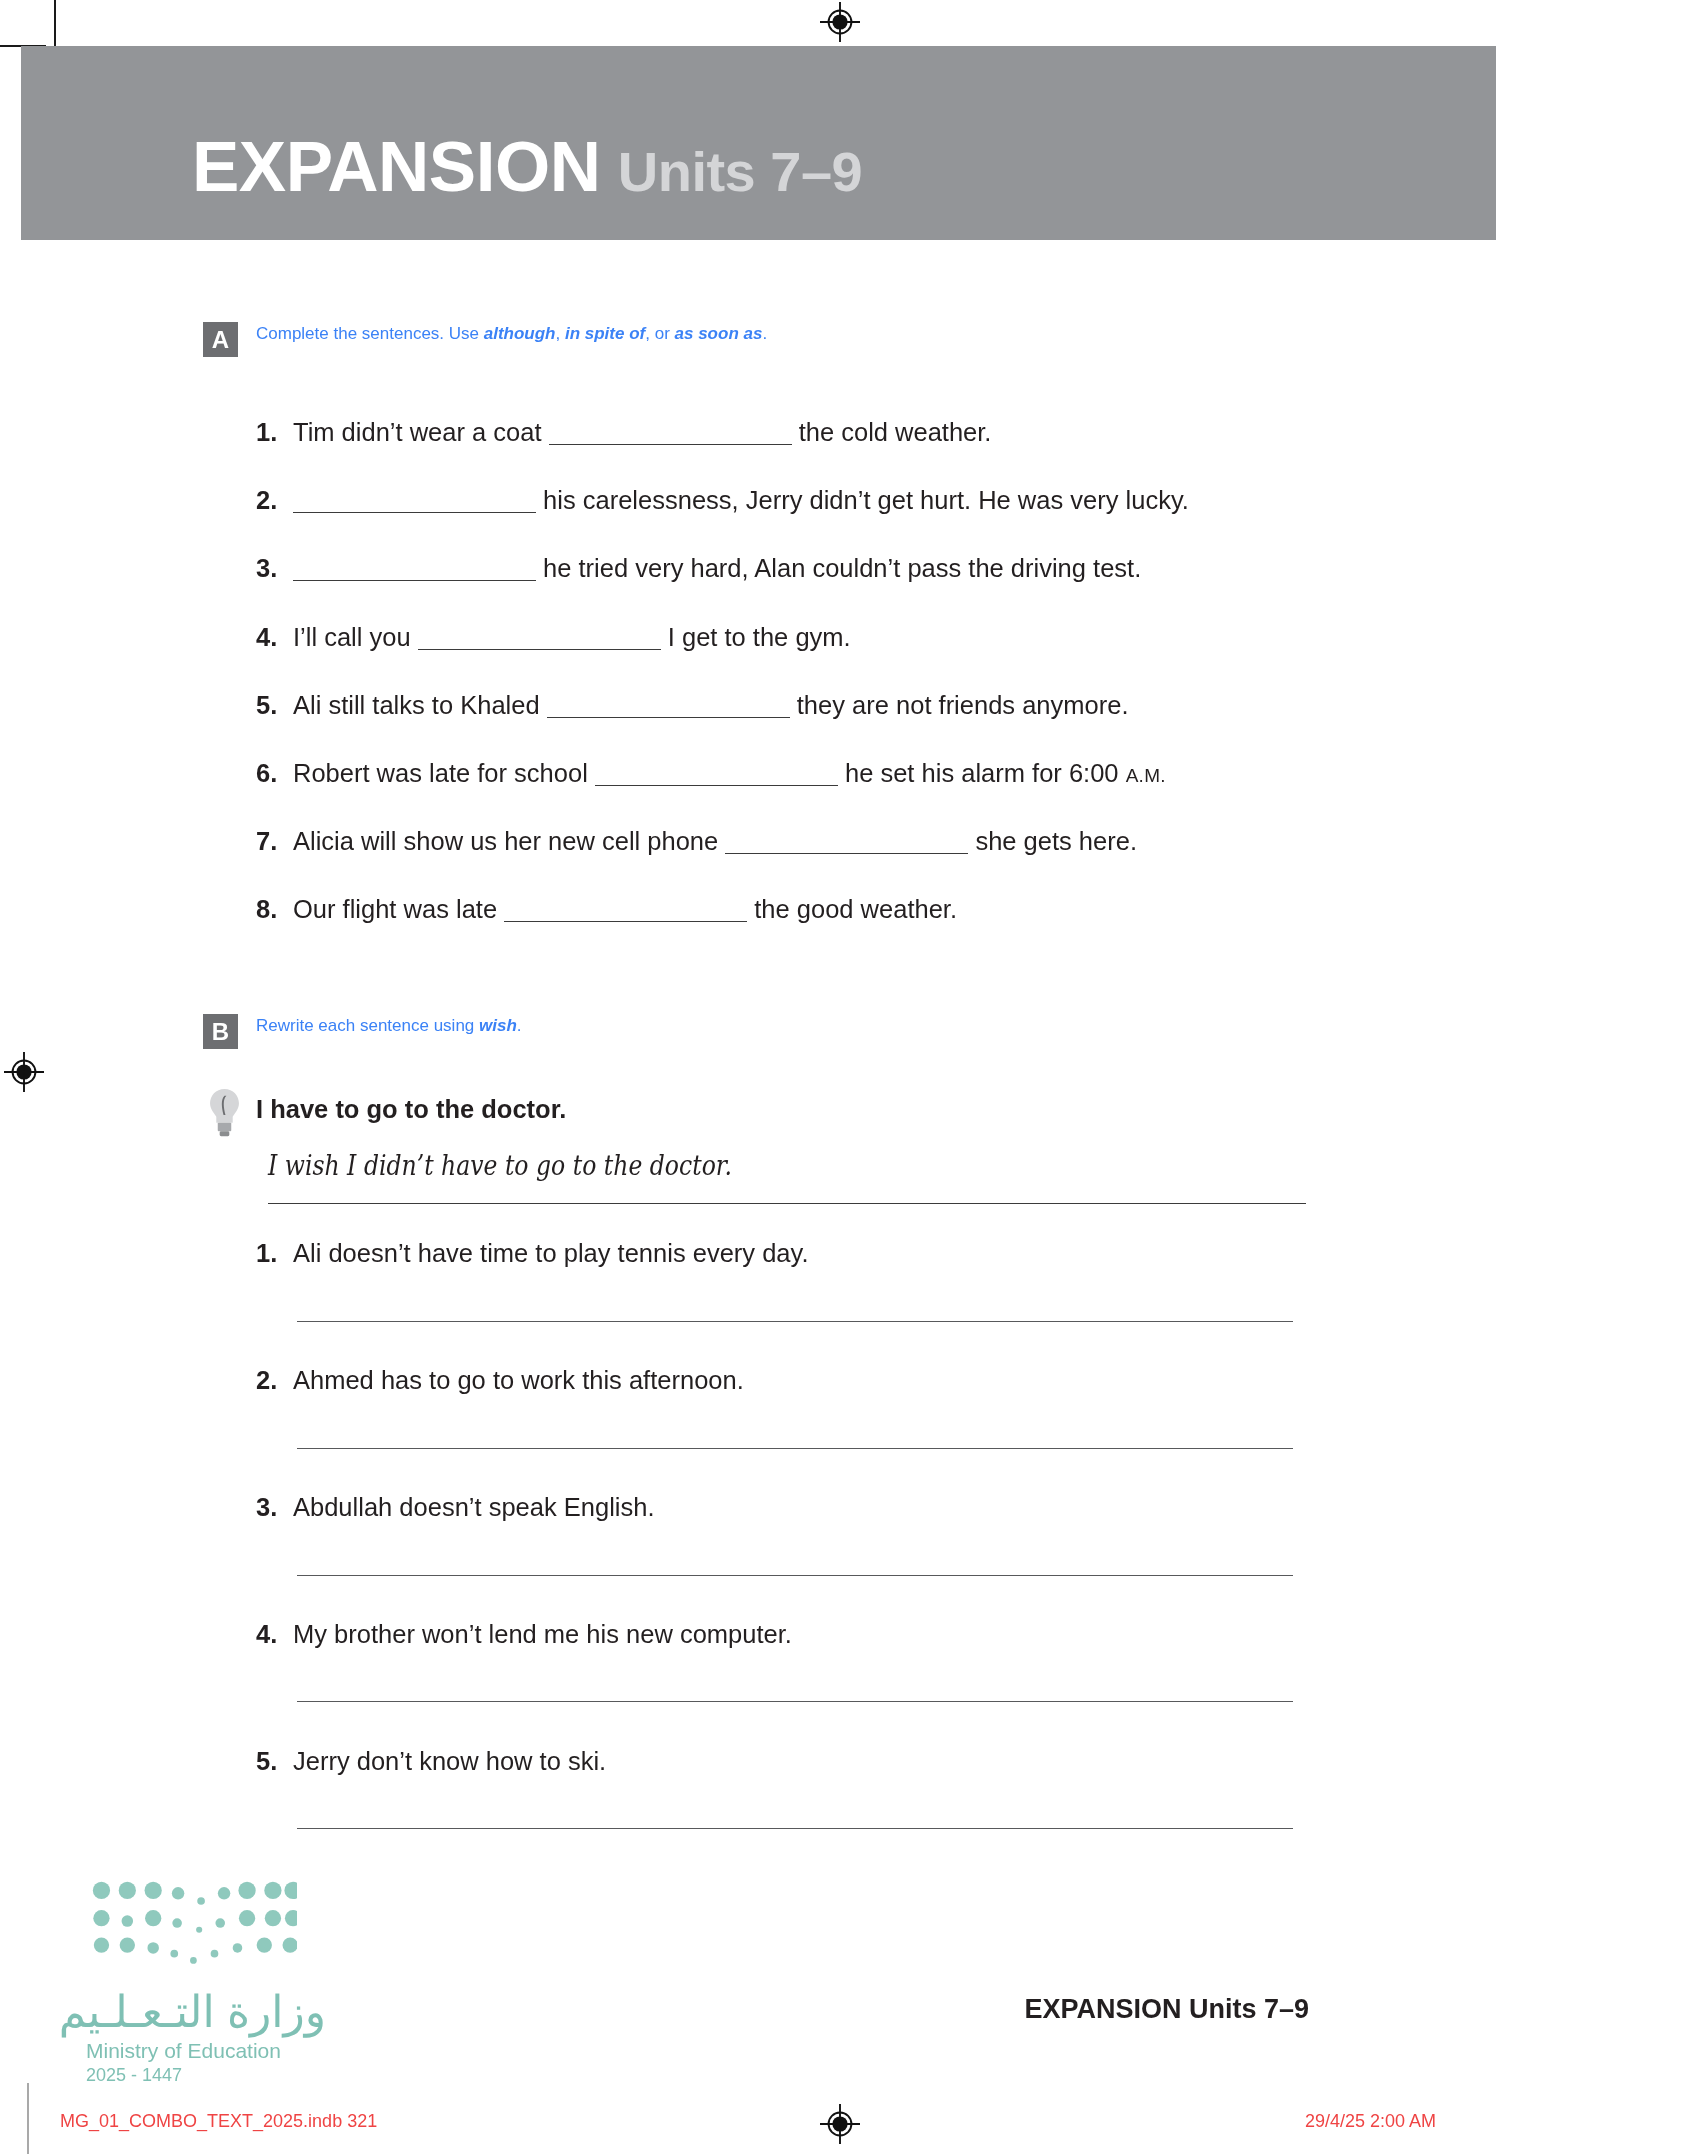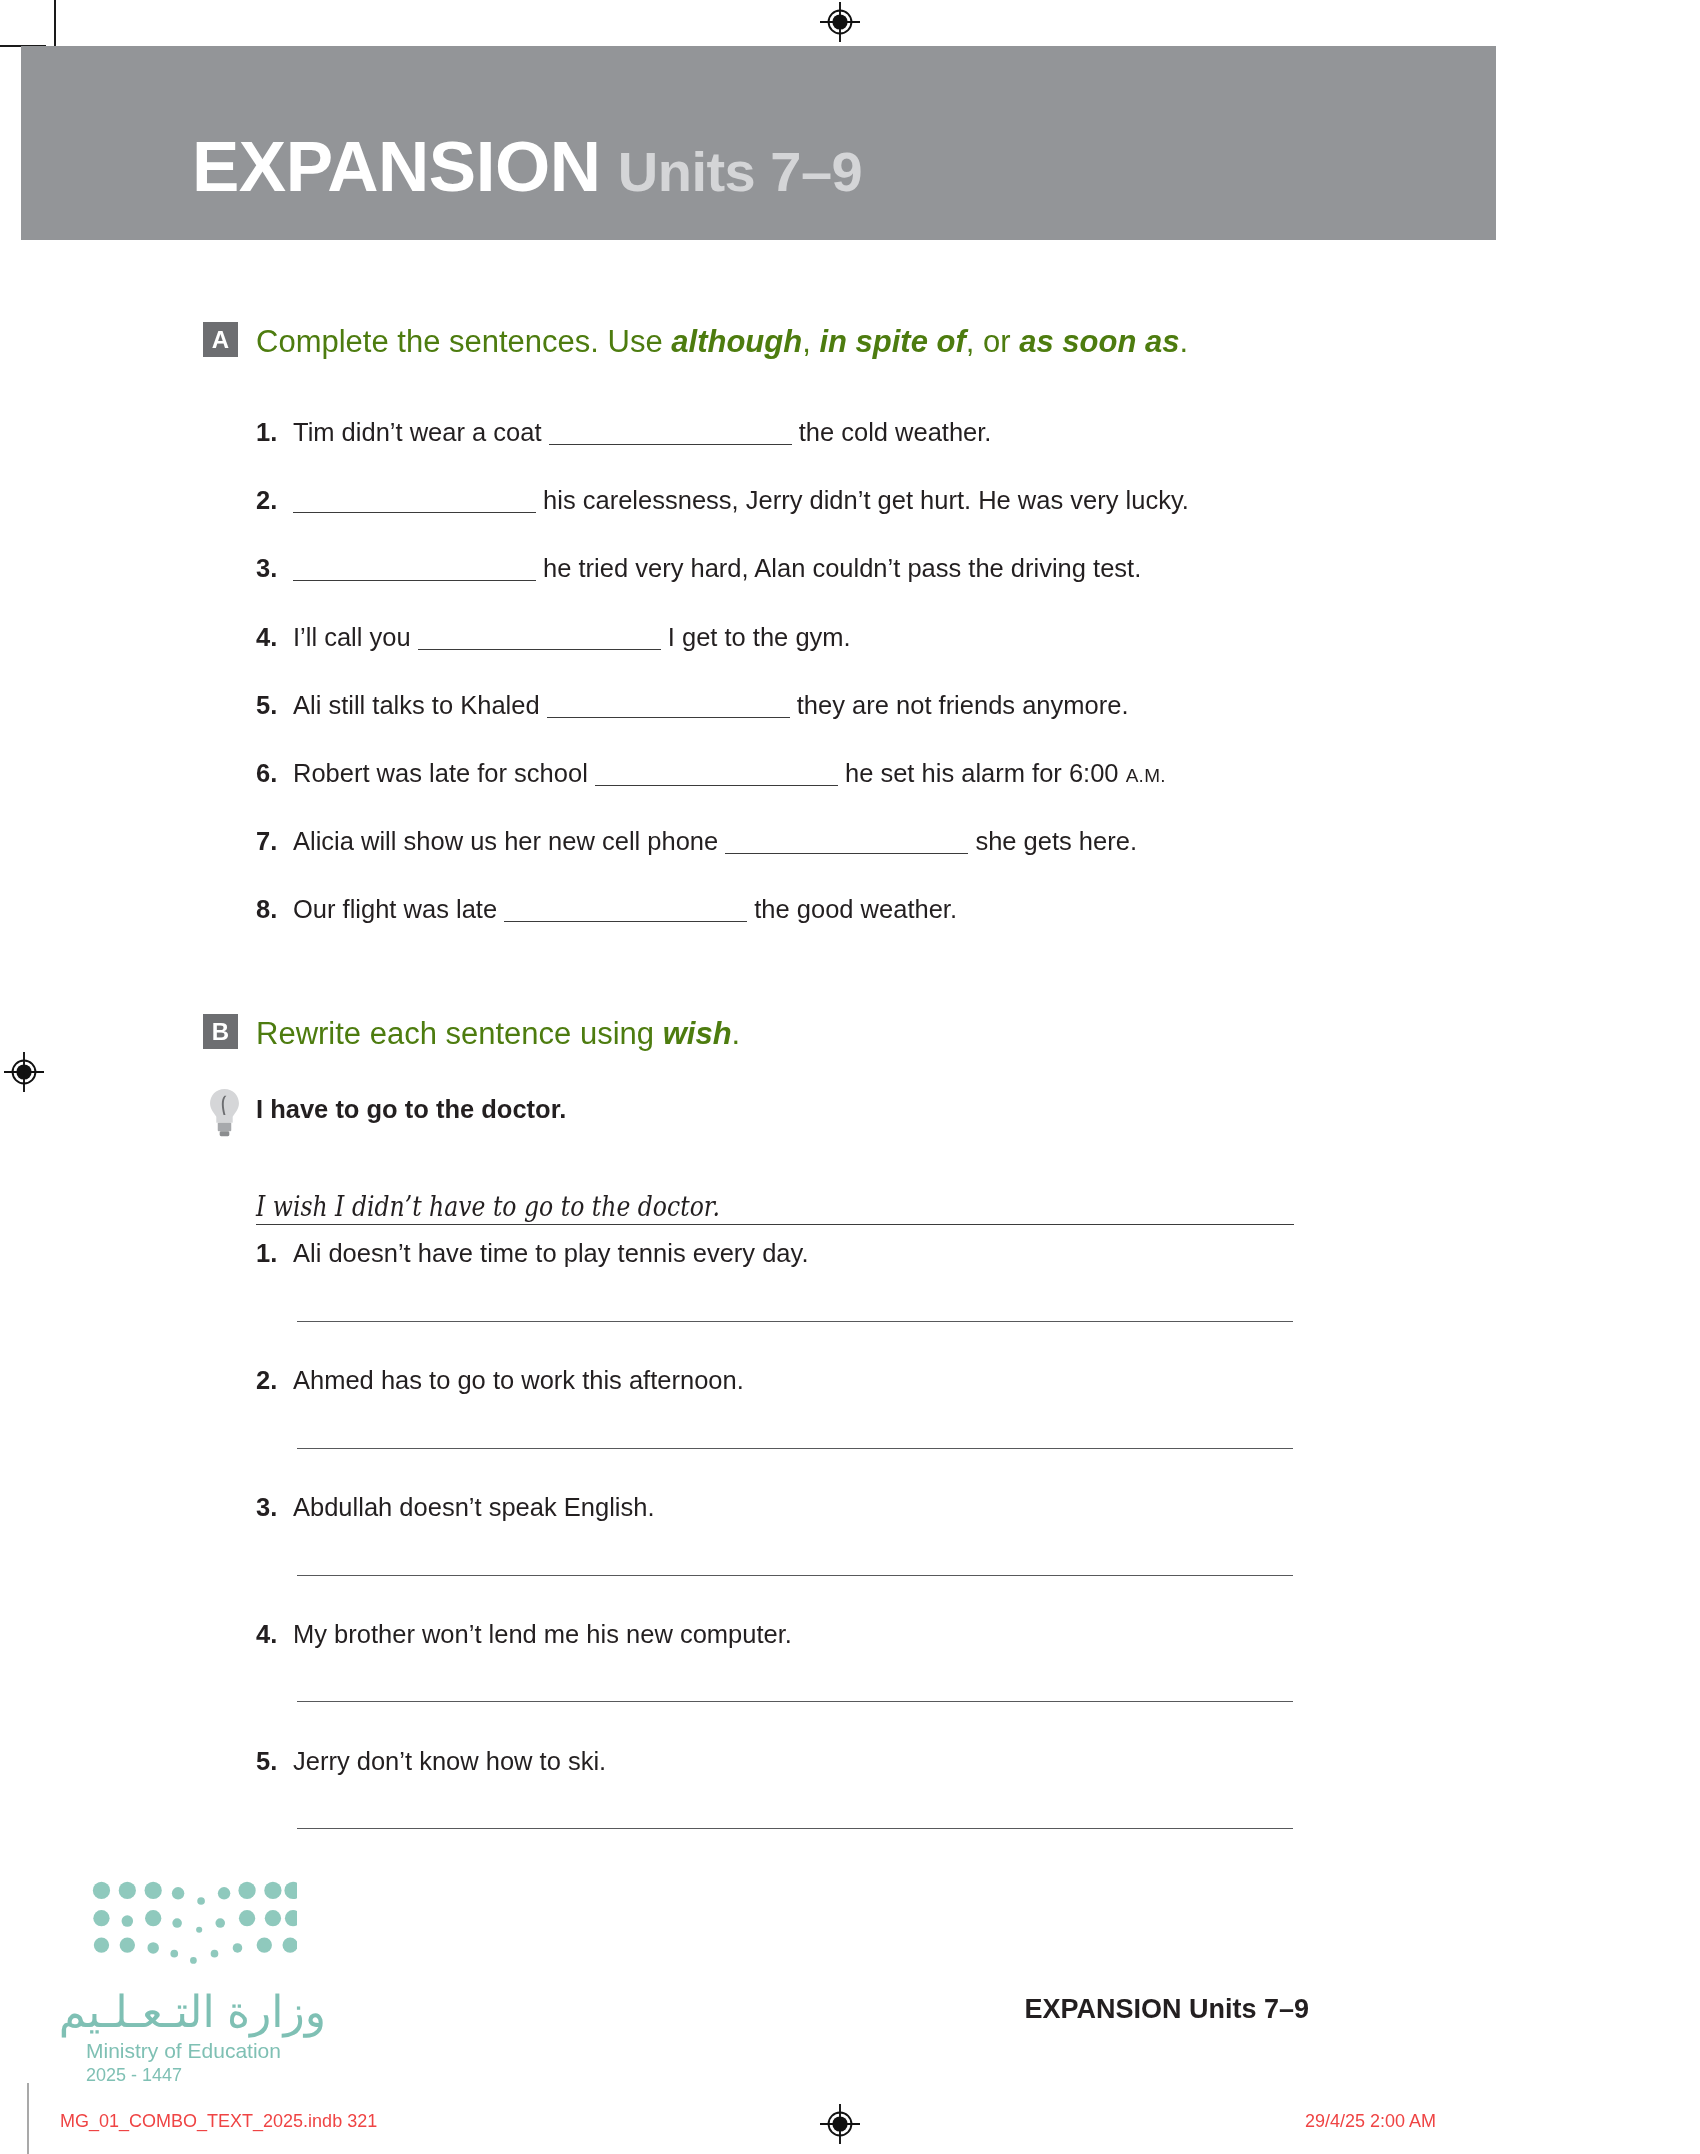--- a/index.html
+++ b/index.html
@@ -83,22 +83,22 @@
     color: #ffffff;
     font-weight: bold;
     font-size: 24px;
     line-height: 35px;
     text-align: center;
   }
   .ex-instr {
     position: absolute;
     left: 256px;
     top: 1.9px;
-    font-size: 31px;
-    color: #4d7c0f;
+    font-size: 17px;
+    color: #3b82f6;
     white-space: nowrap;
   }
   .ex-instr b { font-weight: bold; font-style: italic; }
 
   
   .itemA {
     position: absolute;
     left: 256px;
     font-size: 25.5px;
     color: #231f20;
@@ -130,25 +130,24 @@
   .example-prompt {
     position: absolute;
     left: 256px;
     font-size: 25.5px;
     font-weight: bold;
     color: #231f20;
     white-space: nowrap;
   }
   .example-answer {
     position: absolute;
-    left: 256px;
+    left: 268px;
     width: 1038px;
     border-bottom: 1.9px solid #3b3b3b;
-    padding-bottom: 1px;
-    margin-top: 41px;
+    padding-bottom: 21px;
   }
   .example-answer span {
     font-family: "DejaVu Serif", "Liberation Serif", serif;
     font-style: italic;
     font-size: 28px;
     color: #231f20;
     white-space: nowrap;
     display: inline-block;
     transform: scaleX(0.84);
     transform-origin: left center;

